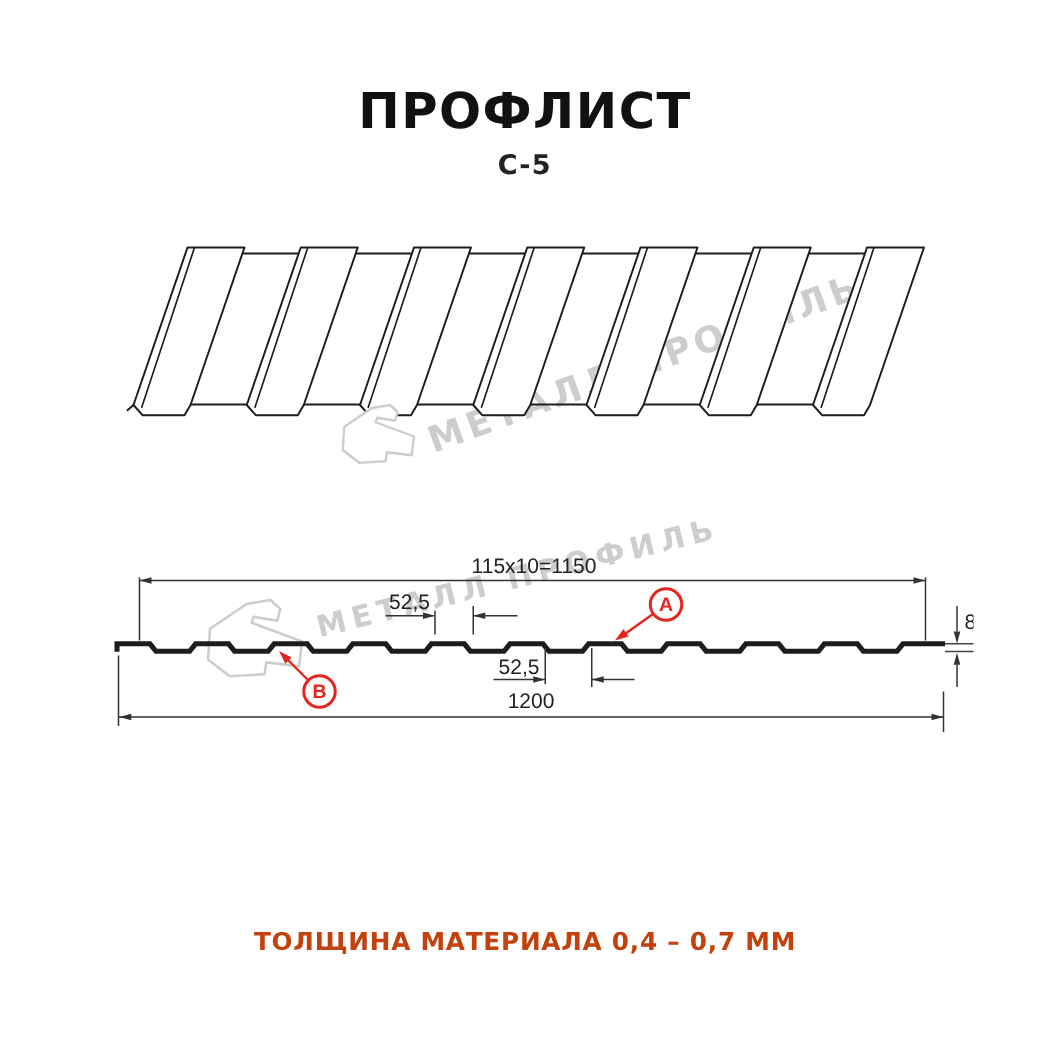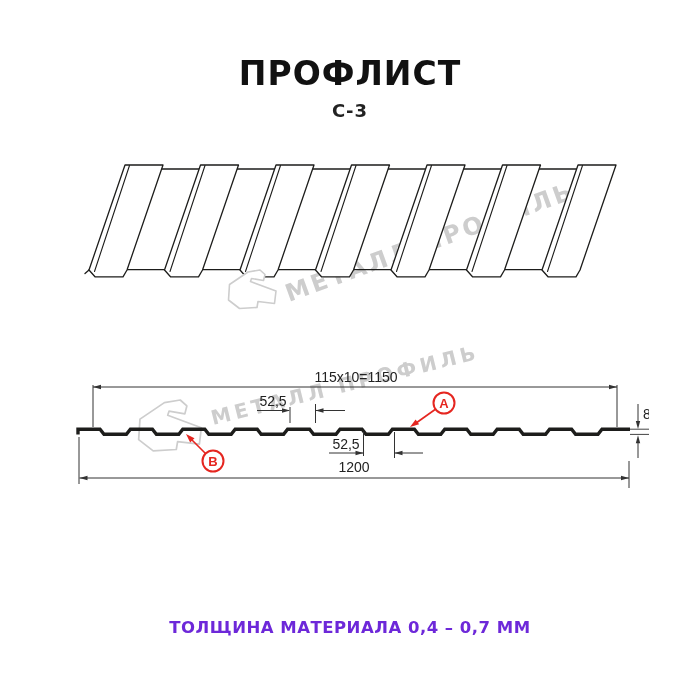--- a/index.html
+++ b/index.html
@@ -6,33 +6,33 @@
   body{background:#fff;font-family:"Liberation Sans",sans-serif;}
   .canvas{position:relative;width:649px;height:700px;background:#fff;overflow:hidden;}
   .title{position:absolute;top:54px;left:0;width:700px;text-align:center;
          font-family:"DejaVu Sans",sans-serif;font-weight:800;font-size:33px;
          letter-spacing:1px;color:#111;}
   .subtitle{position:absolute;top:100px;left:0;width:700px;text-align:center;
          font-family:"DejaVu Sans",sans-serif;font-weight:600;font-size:18px;
          letter-spacing:1px;color:#222;}
   .footer-note{position:absolute;top:618px;left:0;width:700px;text-align:center;
          font-family:"DejaVu Sans",sans-serif;font-weight:600;font-size:16.5px;
-         letter-spacing:.5px;color:#6d28d9;}
+         letter-spacing:.5px;color:#c2410c;}
   svg{position:absolute;top:0;left:0;}
   .dim-text{font-family:"Liberation Sans",sans-serif;font-size:14px;fill:#222;}
   .wm-text{font-family:"DejaVu Sans",sans-serif;font-weight:bold;fill:#cdcdcd;}
   .callout-letter{font-family:"Liberation Sans",sans-serif;font-size:13px;font-weight:bold;fill:#e52620;}
 </style>
 </head>
 <body>
 
 <div class="canvas">
 
   <div class="title">ПРОФЛИСТ</div>
-  <div class="subtitle">С-3</div>
+  <div class="subtitle">С-5</div>
 
   <svg width="700" height="700" viewBox="0 0 700 700">
 
     <g>
       <text class="wm-text" font-size="24" style="letter-spacing:3px" transform="translate(289,302) rotate(-20)">МЕТАЛЛ ПРОФИЛЬ</text>
     </g>
 
     <g stroke="#1d1d1b" stroke-width="1.3" fill="none" stroke-linejoin="round" stroke-linecap="round">
 
       <path d="M125,169 H614"></path>

